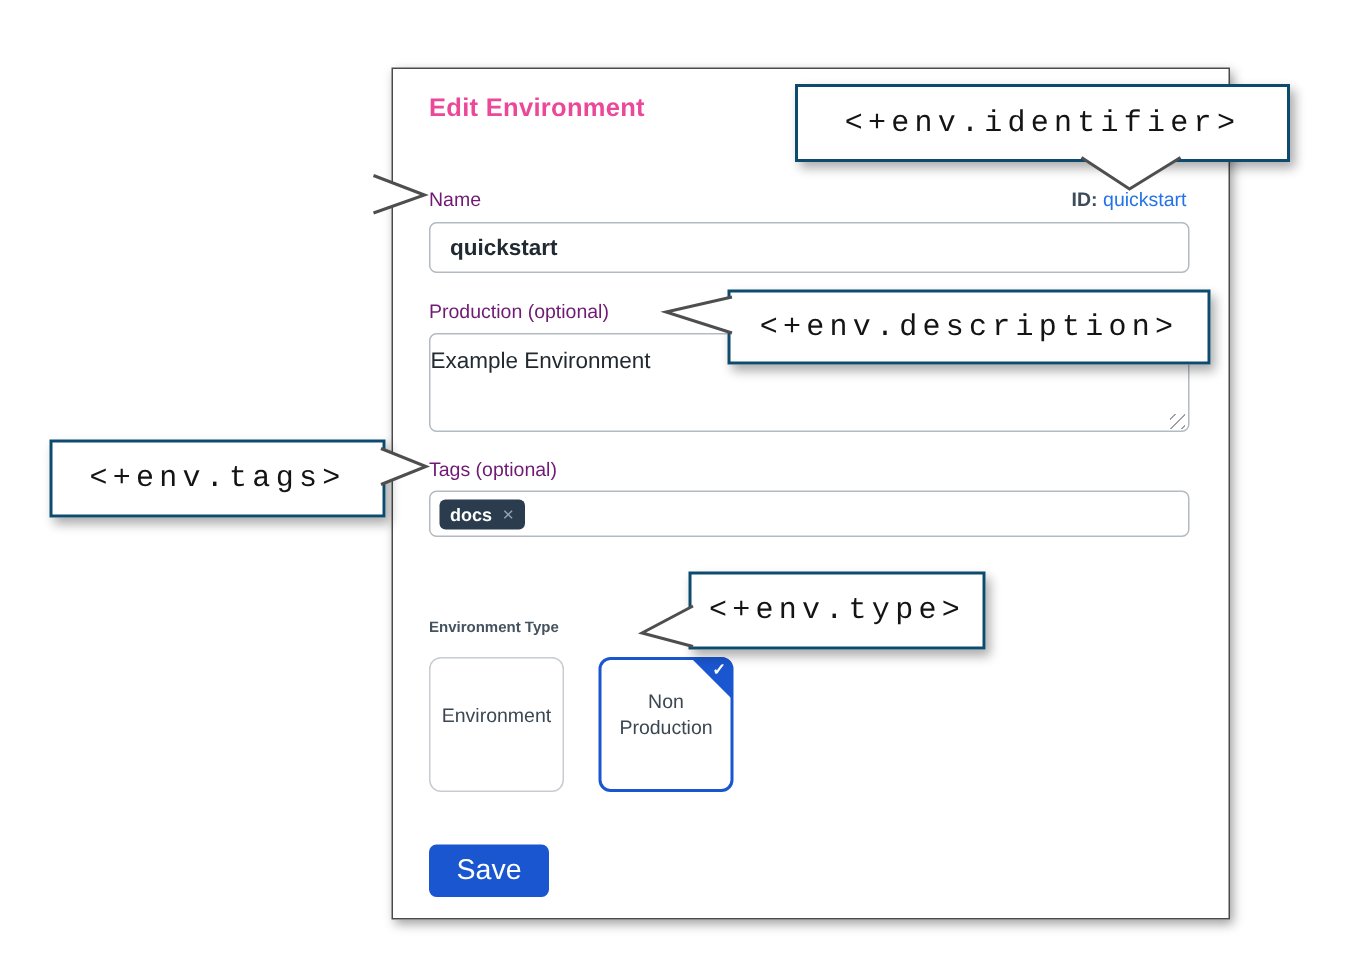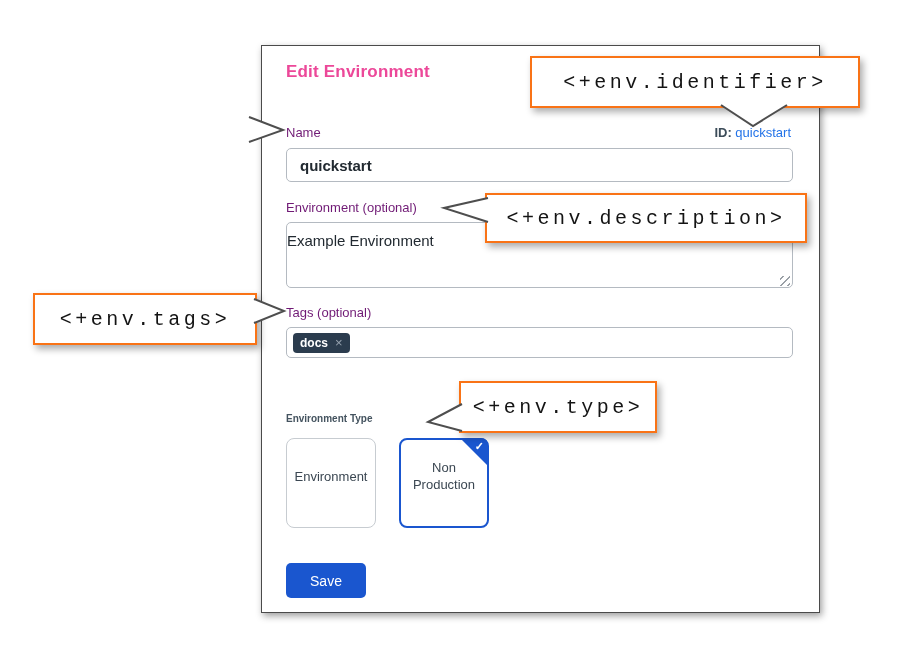--- a/index.html
+++ b/index.html
@@ -69,28 +69,28 @@
   .type-card.selected { border: 2px solid #1a56cf; }
   .wedge { position: absolute; top: -2px; right: -2px; }
   .check {
     position: absolute; top: 0px; right: 3px;
     color: #ffffff; font-size: 11px; font-weight: 700;
   }
 
   .save-btn {
     position: absolute; left: 24px; top: 517px; width: 80px; height: 35px;
     background: #1a56cf; color: #ffffff; border: none; border-radius: 5px;
-    font-family: "Liberation Sans", sans-serif; font-size: 14px; font-weight: 500;
+    font-family: "Liberation Sans", sans-serif; font-size: 19px; font-weight: 500;
     cursor: pointer;
   }
 
   
   .callout {
     position: absolute; z-index: 4;
-    background: #ffffff; border: 2px solid #f97316;
+    background: #ffffff; border: 2px solid #0c4a6e;
     box-shadow: 3px 4px 7px rgba(0,0,0,0.33);
     display: flex; align-items: center; justify-content: center;
     font-family: "Liberation Mono", "DejaVu Sans Mono", monospace;
     font-size: 20px; letter-spacing: 3.5px; color: #141414; white-space: nowrap;
   }
   .co-name        { left: 38px;  top: 112px; width: 214px; height: 52px; }
   .co-identifier  { left: 530px; top: 56px;  width: 330px; height: 52px; }
   .co-description { left: 485px; top: 193px; width: 322px; height: 50px; }
   .co-tags        { left: 33px;  top: 293px; width: 224px; height: 52px; }
   .co-type        { left: 459px; top: 381px; width: 198px; height: 52px; }
@@ -108,21 +108,21 @@
   <div class="dialog">
     <div class="dlg-title">Edit Environment</div>
 
     <div class="row-label name-label">Name</div>
     <div class="id-line">
       <span class="id-label">ID:</span>
       <span class="id-value">quickstart</span>
     </div>
     <input class="text-input name-input" value="quickstart" style="">
 
-    <div class="row-label desc-label">Environment (optional)</div>
+    <div class="row-label desc-label">Production (optional)</div>
     <textarea class="desc-textarea" style="">Example Environment</textarea>
     <div class="resize-handle"></div>
 
     <div class="row-label tags-label">Tags (optional)</div>
     <div class="tags-field">
       <span class="tag-chip">
         <span>docs</span>
         <span class="tag-x">×</span>
       </span>
     </div>

